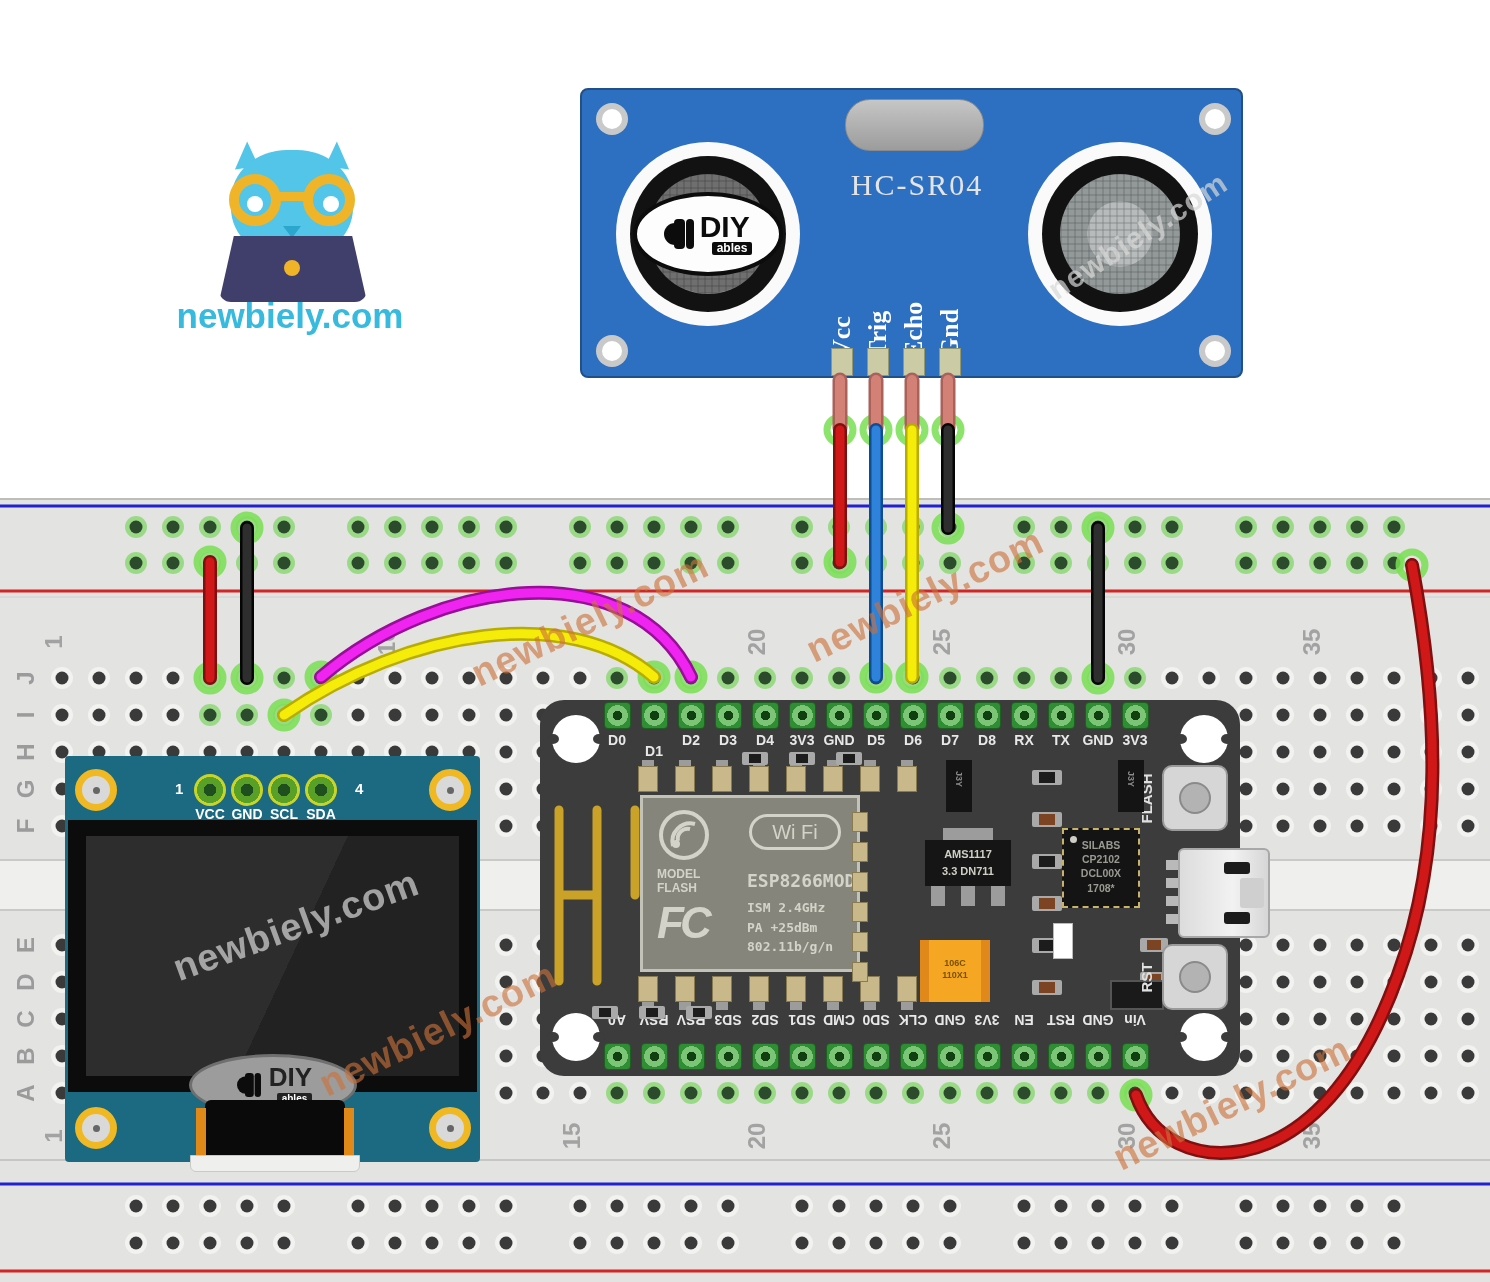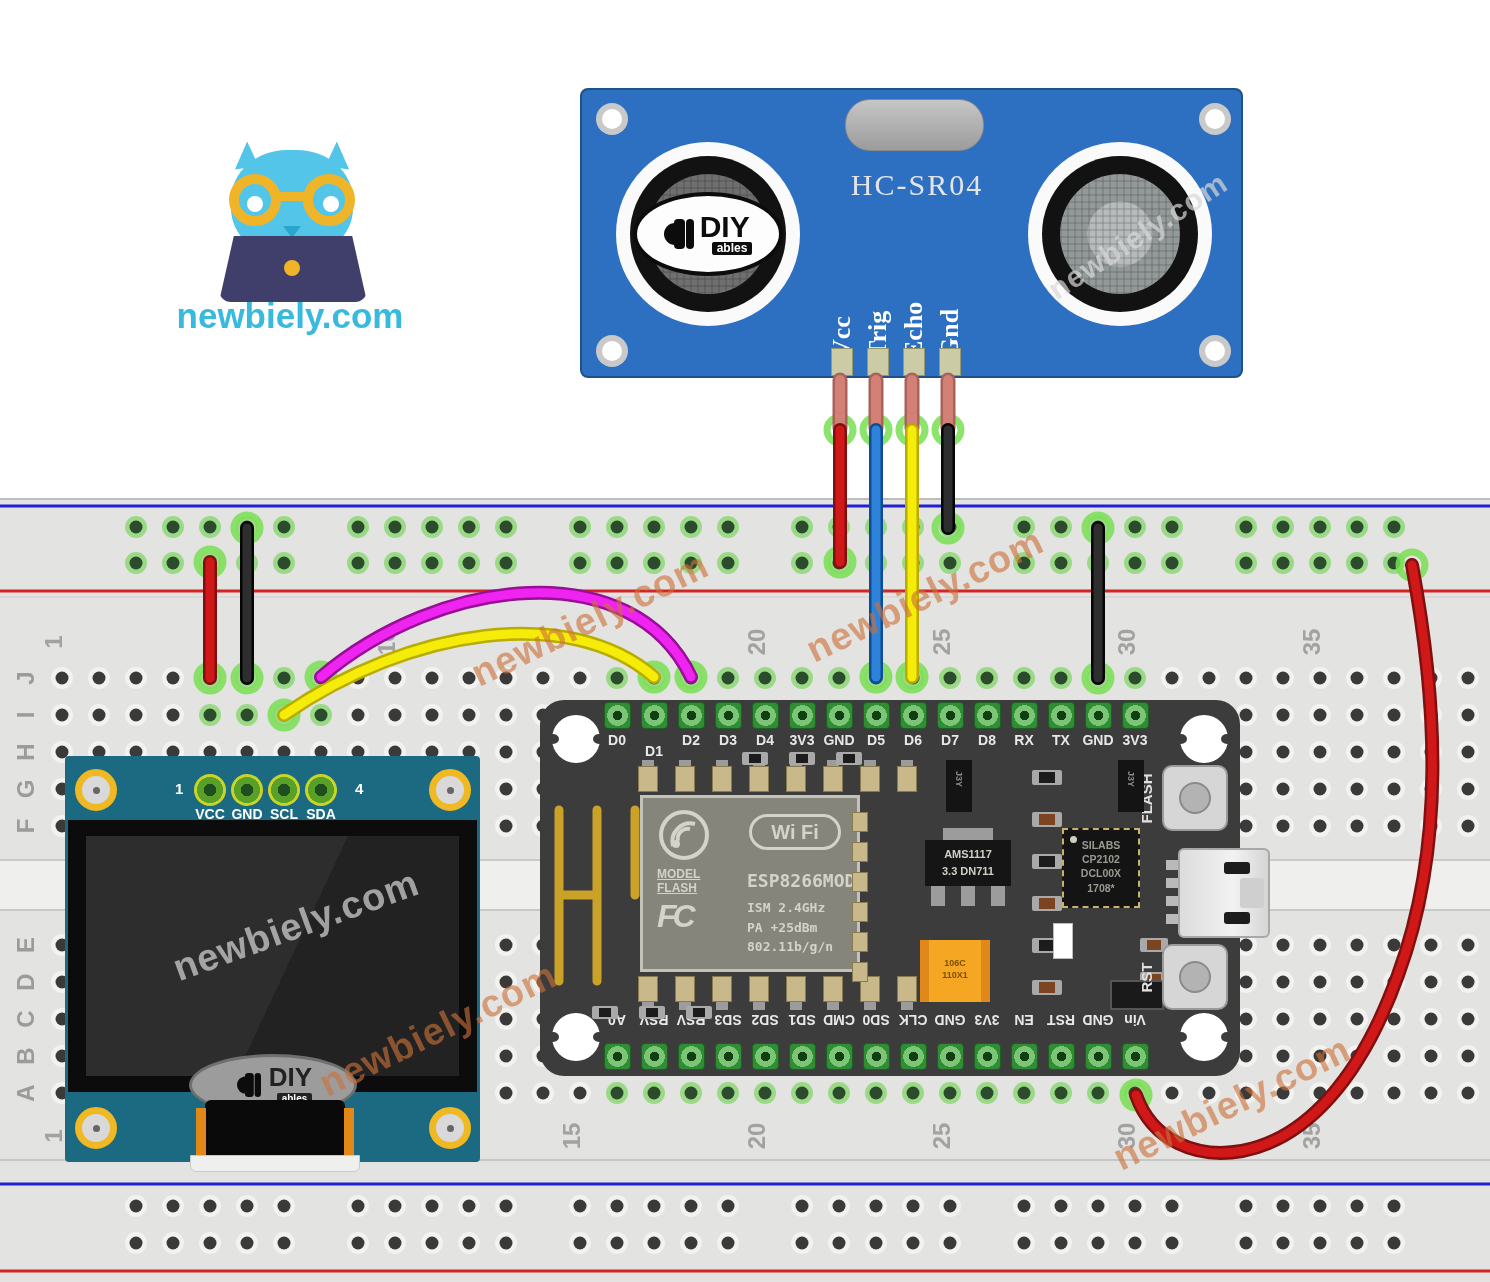--- a/index.html
+++ b/index.html
@@ -65,24 +65,24 @@
   .clip{width:48px;height:48px;border-radius:50%;background:#fff;}
   .clip i{position:absolute;top:19px;width:12px;height:10px;background:#3c3c3c;border-radius:50%;}
   .clip i.l{left:-5px;}.clip i.r{right:-5px;}
   .mpad{width:27px;height:27px;border-radius:4px;border:1px solid #1f5f22;box-sizing:border-box;
         background:radial-gradient(circle,#123f12 0 26%,#7cc576 27% 58%,#2f8d33 59%);}
   .mlbl{width:44px;text-align:center;font-size:14px;font-weight:bold;color:#e8e8e8;}
   .mlbl.flip{transform:rotate(180deg);}
   .module{left:100px;top:95px;width:220px;height:177px;background:#85857b;border:3px solid #c2c2b8;
           box-sizing:border-box;color:#d3d3c9;}
   .wifibox{left:106px;top:16px;width:92px;height:36px;border:3px solid #d3d3c9;border-radius:18px;
-           text-align:center;font-size:20px;font-weight:bold;line-height:31px;box-sizing:border-box;}
-  .modsmall{font-size:12px;font-weight:bold;line-height:1.15;text-decoration:underline;}
+           text-align:center;font-size:20px;font-weight:normal;line-height:31px;box-sizing:border-box;}
+  .modsmall{font-size:12px;font-weight:bold;line-height:1.15;}
   .modmono{font-family:"DejaVu Sans Mono",monospace;font-weight:bold;}
-  .fcc{font-size:32px;font-weight:900;font-style:italic;letter-spacing:-4px;}
+  .fcc{font-size:44px;font-weight:900;font-style:italic;letter-spacing:-4px;}
   .tanpad{width:20px;height:26px;background:#c9b98a;border:1px solid #8a7a50;box-sizing:border-box;}
   .tantip{width:12px;height:8px;background:#9c9c9c;}
   .smd{background:#a9a9a9;border-radius:2px;}
   .smd i{position:absolute;left:7px;top:2px;right:7px;bottom:2px;background:#1c1c1c;}
   .smd.br i{background:#7d4423;}
   .regulator{left:385px;top:140px;width:86px;height:46px;background:#151515;color:#cfcfc5;
              text-align:center;font-size:11px;font-weight:bold;line-height:1.5;padding-top:6px;box-sizing:border-box;}
   .chip{left:522px;top:128px;width:78px;height:80px;background:#141414;border:2px dashed #c9b36a;
         box-sizing:border-box;color:#9a9a92;font-size:10.5px;font-weight:bold;text-align:center;line-height:1.35;padding-top:8px;}
   .chip em{position:absolute;left:6px;top:6px;width:7px;height:7px;border-radius:50%;background:#cfcfc5;font-style:normal;}

